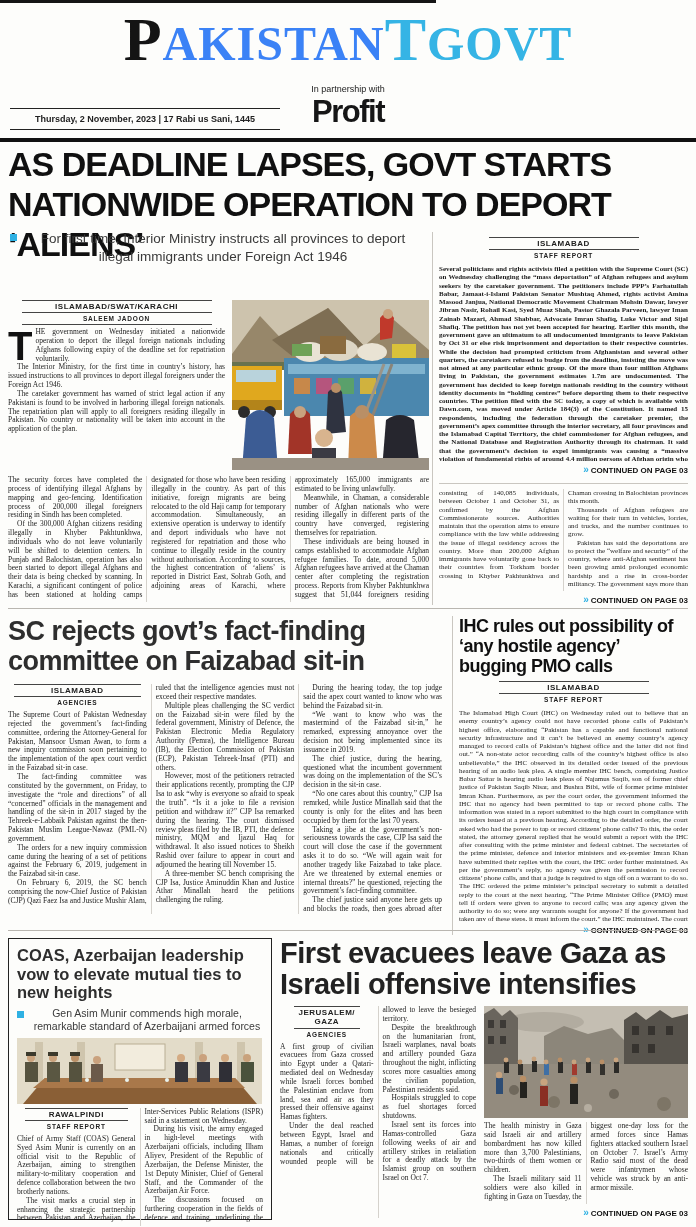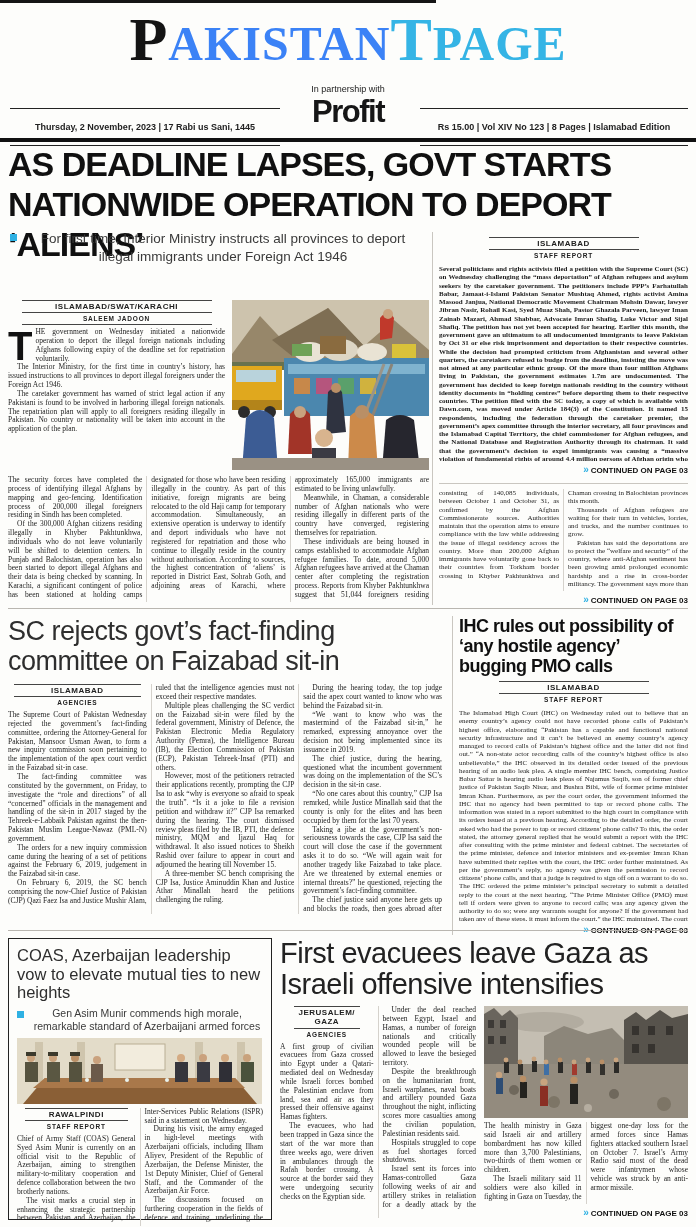--- a/index.html
+++ b/index.html
@@ -15,28 +15,28 @@
   .mh-big   { font-size:62px; color:#141414; }
   .mh-small { font-size:48px; color:#3b82f6; }
   .mh-big.blue, .mh-small.blue { color:#35b4e5; }
   #partnership { position:absolute; left:0; top:84px; width:100%; text-align:center;
                  font-family:"Liberation Sans", sans-serif; font-size:9px; color:#222; }
   #profit-logo { position:absolute; left:0; top:94px; width:100%; text-align:center;
                  font-family:"Liberation Sans", sans-serif; font-weight:bold;
                  font-size:31px; letter-spacing:-1.5px; color:#161616; }
   .datecell { position:absolute; top:108px; border-top:1.5px solid #222; border-bottom:1.5px solid #222;
               font-family:"Liberation Sans", sans-serif; font-weight:bold; font-size:9px;
-              color:#222; padding:13px 4px; text-align:center; }
+              color:#222; padding:5px 4px; text-align:center; }
   #datecell-left  { left:10px;  width:270px; }
   #datecell-right { left:420px; width:268px; }
   #thick-rule { position:absolute; left:0; top:138px; width:100%; height:4px; background:#111; }
 
   
   .hl-black { font-family:"Liberation Sans", sans-serif; font-weight:bold; color:#101010; letter-spacing:-0.5px; }
-  .hl-round { font-family:"Liberation Sans", sans-serif; font-weight:normal; color:#333; }
+  .hl-round { font-family:"Liberation Sans", sans-serif; font-weight:bold; color:#333; }
   .dateline { text-align:center; font-family:"Liberation Sans", sans-serif; font-size:8px; font-weight:bold;
               color:#222; border-top:1px solid #444; border-bottom:1px solid #444;
               padding:1px 0; letter-spacing:0.5px; }
   .byline   { text-align:center; font-family:"Liberation Sans", sans-serif; font-size:6.5px; font-weight:bold;
               color:#222; padding:2px 0 4px; letter-spacing:0.8px; }
   .story-body { font-size:7.5px; line-height:1.18; text-align:justify; color:#1c1c1c; }
   .story-body p + p, .paras p + p { text-indent:9px; }
   .paras p { margin:0; }
   .story-body p { margin:0; }
   .cols-2 { column-count:2; column-gap:9px; column-rule:1px solid #d5d2cc; overflow:hidden; }
@@ -101,26 +101,25 @@
   #gaza-right-cols { margin-top:4px; height:82px; }
 </style>
 </head>
 <body>
 
 <div id="page">
 
   <div id="top-bar"></div>
 
   <div id="masthead">
-    <div class="mh-title"><span class="mh-big">P</span><span class="mh-small">AKISTAN</span><span class="mh-big blue">T</span><span class="mh-small blue">PAGE</span></div>
+    <div class="mh-title"><span class="mh-big">P</span><span class="mh-small">AKISTAN</span><span class="mh-big blue">T</span><span class="mh-small blue">GOVT</span></div>
   </div>
   <div id="partnership">In partnership with</div>
   <div id="profit-logo">Profit</div>
   <div id="datecell-left" class="datecell">Thursday, 2 November, 2023 | 17 Rabi us Sani, 1445</div>
-  <div id="datecell-right" class="datecell">Rs 15.00 | Vol XIV No 123 | 8 Pages | Islamabad Edition</div>
   <div id="thick-rule"></div>
 
   <div id="lead-headline" class="hl-black">AS DEADLINE LAPSES, GOVT STARTS NATIONWIDE OPERATION TO DEPORT ‘ALIENS’</div>
   <div id="lead-bullets">
     <div class="bullet">
       <span class="sq"></span>
       <span class="btxt">For first time, Interior Ministry instructs all provinces to deport illegal immigrants under Foreign Act 1946</span>
     </div>
   </div>
 
@@ -313,21 +312,20 @@
   </div>
 
   <div id="gaza">
     <div id="gaza-headline" class="hl-round">First evacuees leave Gaza as Israeli offensive intensifies</div>
     <div id="gaza-main">
       <div id="gaza-left" class="cols-2 story-body">
         <div class="dateline">JERUSALEM/ GAZA</div>
         <div class="byline">AGENCIES</div>
         <div class="paras">
             <p>A first group of civilian evacuees from Gaza crossed into Egypt under a Qatari-mediated deal on Wednesday while Israeli forces bombed the Palestinian enclave from land, sea and air as they pressed their offensive against Hamas fighters.</p>
-            <p>The evacuees, who had been trapped in Gaza since the start of the war more than three weeks ago, were driven in ambulances through the Rafah border crossing. A source at the border said they were undergoing security checks on the Egyptian side.</p>
             <p>Under the deal reached between Egypt, Israel and Hamas, a number of foreign nationals and critically wounded people will be allowed to leave the besieged territory.</p>
             <p>Despite the breakthrough on the humanitarian front, Israeli warplanes, naval boats and artillery pounded Gaza throughout the night, inflicting scores more casualties among the civilian population, Palestinian residents said.</p>
             <p>Hospitals struggled to cope as fuel shortages forced shutdowns.</p>
             <p>Israel sent its forces into Hamas-controlled Gaza following weeks of air and artillery strikes in retaliation for a deadly attack by the Islamist group on southern Israel on Oct 7.</p>
           </div>
       </div>
       <div id="gaza-right">
 
         <svg class="photo" width="204" height="112" viewBox="0 0 204 112">
           <rect x="0" y="0" width="204" height="60" fill="#c4beb2"></rect>

